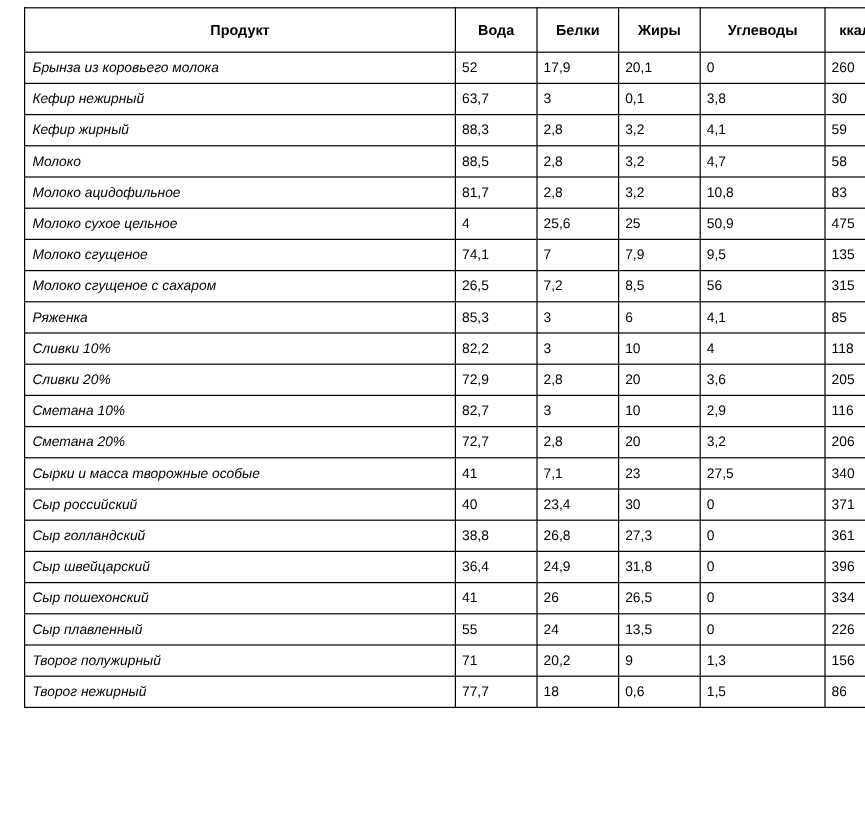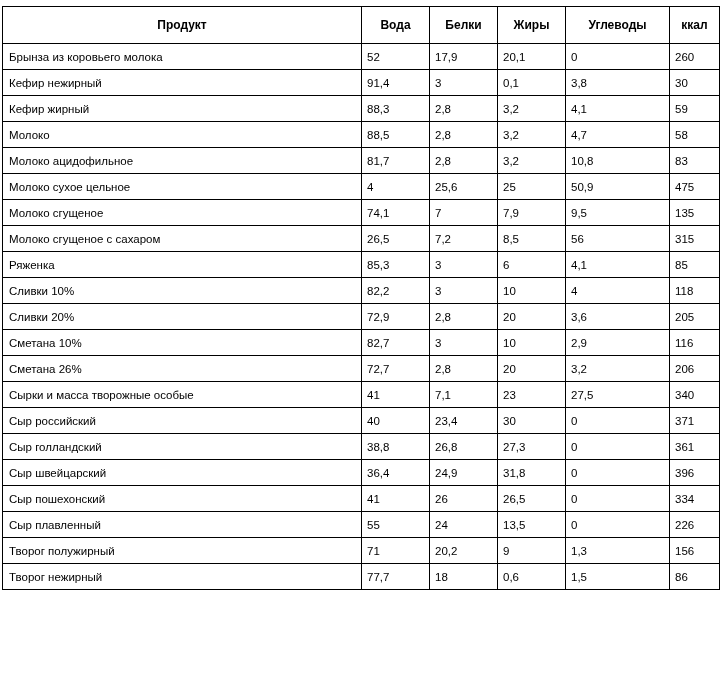--- a/index.html
+++ b/index.html
@@ -7,21 +7,21 @@
     padding: 0;
     background: #ffffff;
   }
   body {
     width: 721px;
     height: 680px;
     font-family: "Liberation Sans", sans-serif;
     color: #000000;
   }
   #wrap {
-    padding: 6px 2px 0 2px;
+    padding: 6px 2px 0 20px;
     box-sizing: border-box;
   }
   table.nutrition {
     border-collapse: collapse;
     width: 717px;
     table-layout: fixed;
     font-size: 11.5px;
   }
   table.nutrition col.c-name   { width: 359px; }
   table.nutrition col.c-water  { width: 68px; }
@@ -51,20 +51,21 @@
   }
   table.nutrition tbody td .cell {
     padding-left: 5px;
     padding-right: 3px;
     white-space: nowrap;
     overflow: hidden;
     text-overflow: clip;
   }
   table.nutrition tbody tr td:first-child .cell {
     padding-left: 6px;
+    font-style: italic;
   }
   .hdr-inner {
     display: block;
     text-align: center;
   }
 </style>
 </head>
 <body>
 
 <div id="wrap">
@@ -103,21 +104,21 @@
         <tr>
           <td><span class="cell">Брынза из коровьего молока</span></td>
           <td><span class="cell">52</span></td>
           <td><span class="cell">17,9</span></td>
           <td><span class="cell">20,1</span></td>
           <td><span class="cell">0</span></td>
           <td><span class="cell">260</span></td>
         </tr>
         <tr>
           <td><span class="cell">Кефир нежирный</span></td>
-          <td><span class="cell">91,4</span></td>
+          <td><span class="cell">63,7</span></td>
           <td><span class="cell">3</span></td>
           <td><span class="cell">0,1</span></td>
           <td><span class="cell">3,8</span></td>
           <td><span class="cell">30</span></td>
         </tr>
         <tr>
           <td><span class="cell">Кефир жирный</span></td>
           <td><span class="cell">88,3</span></td>
           <td><span class="cell">2,8</span></td>
           <td><span class="cell">3,2</span></td>
@@ -190,21 +191,21 @@
         </tr>
         <tr>
           <td><span class="cell">Сметана 10%</span></td>
           <td><span class="cell">82,7</span></td>
           <td><span class="cell">3</span></td>
           <td><span class="cell">10</span></td>
           <td><span class="cell">2,9</span></td>
           <td><span class="cell">116</span></td>
         </tr>
         <tr>
-          <td><span class="cell">Сметана 26%</span></td>
+          <td><span class="cell">Сметана 20%</span></td>
           <td><span class="cell">72,7</span></td>
           <td><span class="cell">2,8</span></td>
           <td><span class="cell">20</span></td>
           <td><span class="cell">3,2</span></td>
           <td><span class="cell">206</span></td>
         </tr>
         <tr>
           <td><span class="cell">Сырки и масса творожные особые</span></td>
           <td><span class="cell">41</span></td>
           <td><span class="cell">7,1</span></td>

